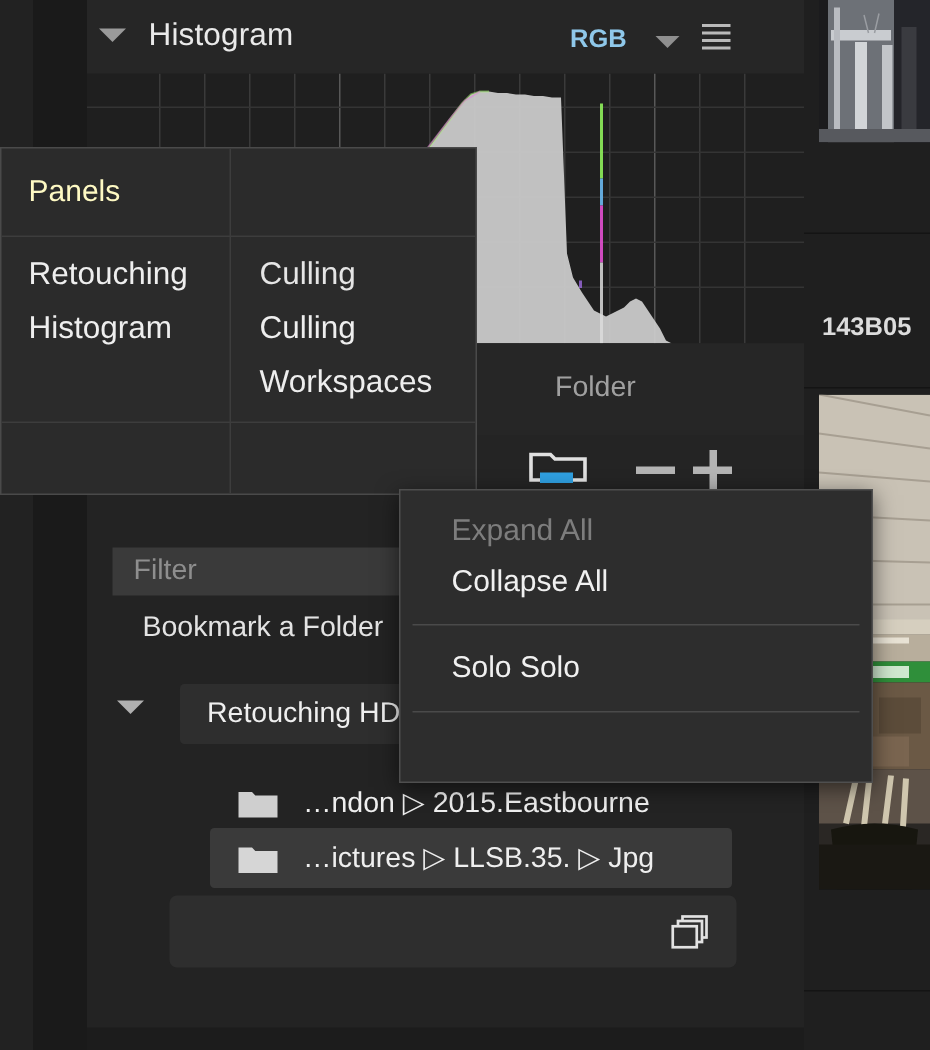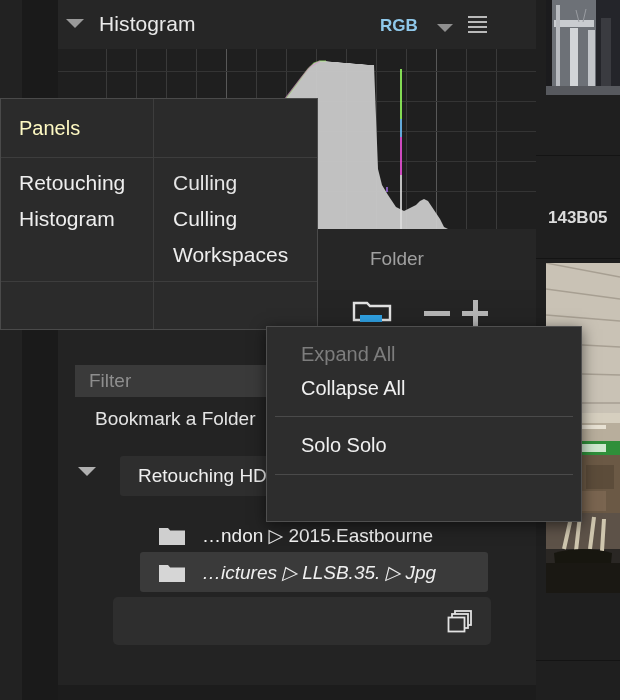--- a/index.html
+++ b/index.html
@@ -64,21 +64,21 @@
     position:absolute; display:flex; align-items:center; height:40px;
     font-size:19px; color:#efefef; white-space:nowrap;
   }
   .row-mac { left:62px; top:126px; width:300px; background:#2e2e2e; border-radius:3px; padding-left:18px; }
   .row-disc {
     position:absolute; left:20px; top:137px;
     width:0;height:0;border-left:9px solid transparent;border-right:9px solid transparent;
     border-top:9px solid #b0b0b0; cursor:pointer;
   }
   .row-f1 { left:82px; top:185px; width:400px; padding-left:18px; }
-  .row-f2 { left:82px; top:222px; width:348px; background:#3a3a3a; border-radius:3px; padding-left:18px;font-style:italic; }
+  .row-f2 { left:82px; top:222px; width:348px; background:#3a3a3a; border-radius:3px; padding-left:18px; }
 
   .folder-ico { width:28px; height:21px; margin-right:16px; flex:0 0 auto; }
 
   .collections-row {
     position:absolute; left:55px; top:267px; width:378px; height:48px;
     background:#2e2e2e; border-radius:5px;
   }
   .collections-row .label { position:absolute; left:19px; top:12px; font-size:20px; color:#ededed; }
   .stack-ico { position:absolute; right:18px; top:13px; width:26px; height:24px; }
 

